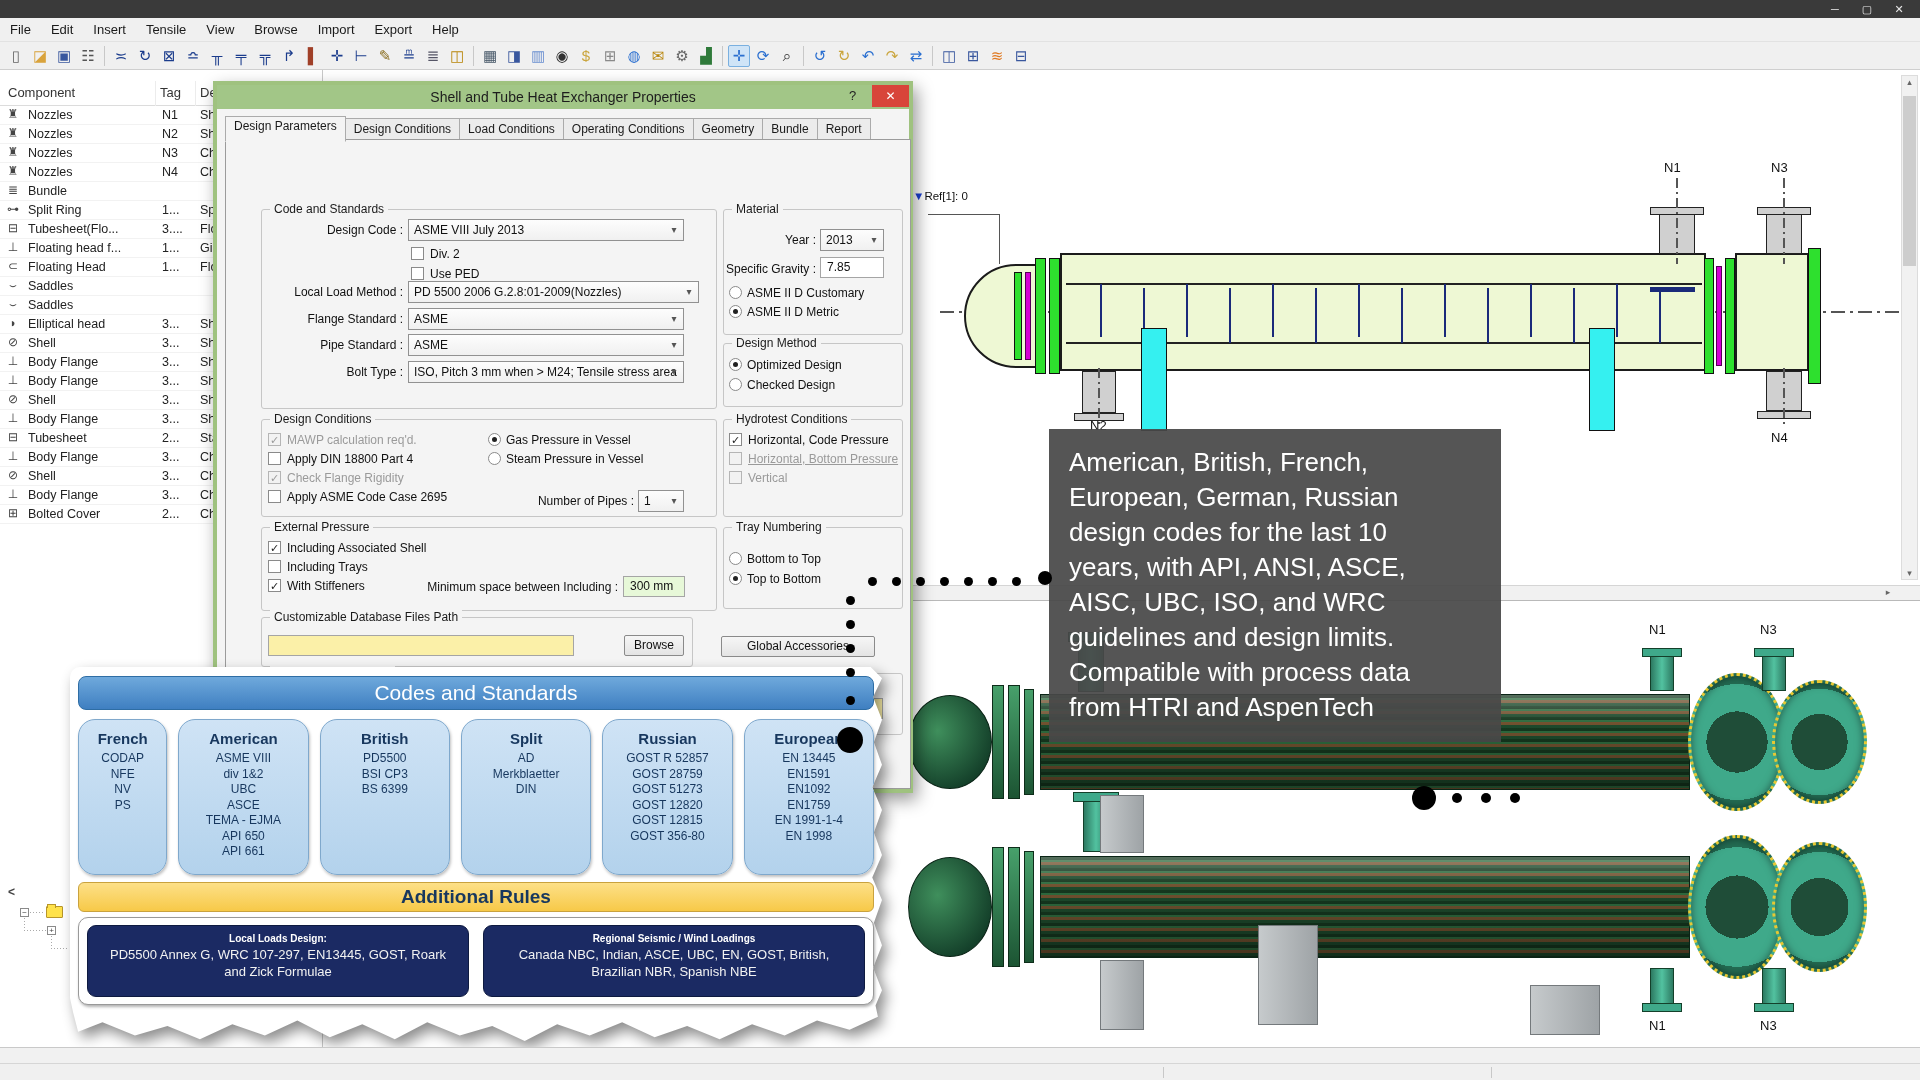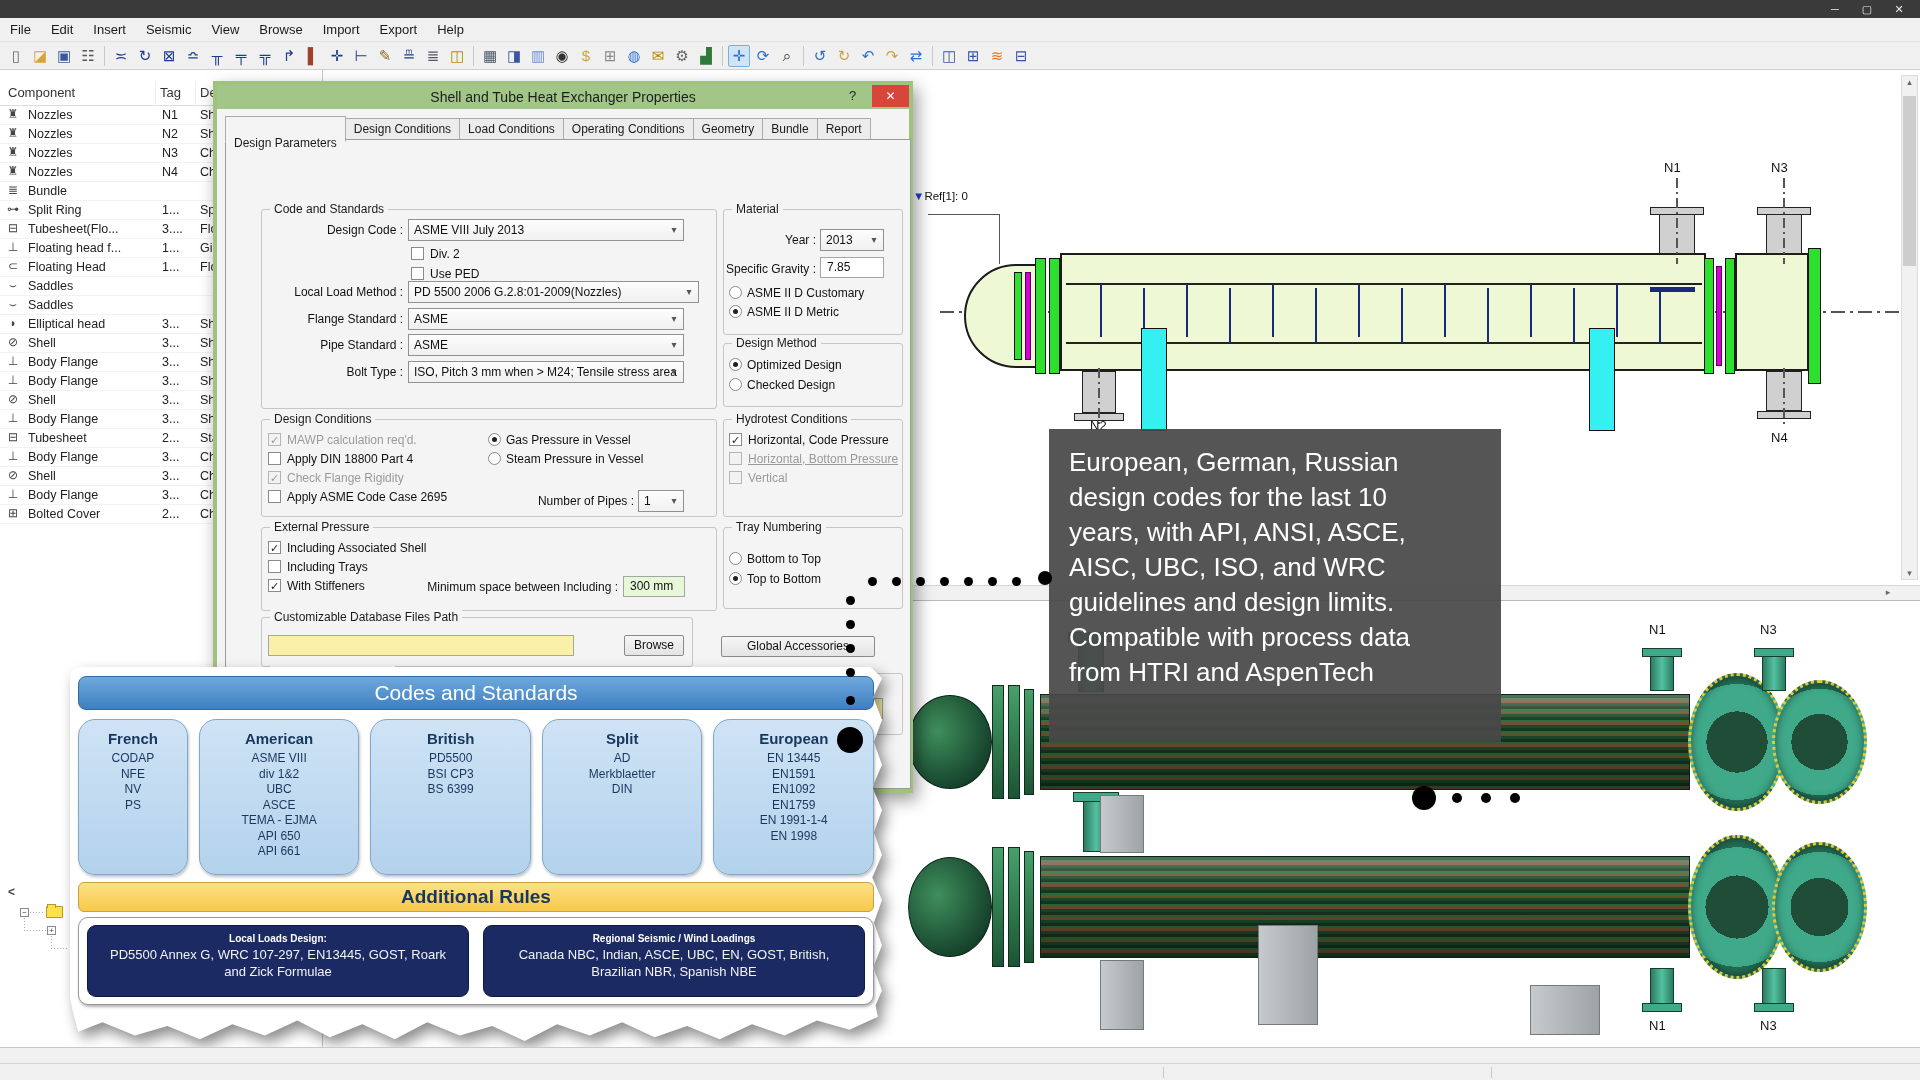--- a/index.html
+++ b/index.html
@@ -53,21 +53,21 @@
   .nlabel { position:absolute; font-size:13px; color:#111; }
 
   
   #dialog { position:absolute; left:213px; top:81px; width:700px; height:712px; background:#f4f4f4; border:4px solid #9fc27f; box-shadow:4px 7px 16px rgba(0,0,0,.4); z-index:20; }
   #dlg-title { position:absolute; left:0; top:0; width:692px; height:24px; background:#a2c687; text-align:center; font-size:14px; color:#1d1d1d; line-height:24px; }
   #dlg-help { position:absolute; left:632px; top:3px; font-size:13px; color:#222; }
   #dlg-close { position:absolute; left:655px; top:0; width:37px; height:22px; background:#d8453a; color:#fff; font-size:12px; text-align:center; line-height:22px; }
   #dlg-tabs { position:absolute; left:8px; top:31px; height:24px; display:flex; }
   .tab { height:22px; margin-top:2px; padding:3px 8px 0 8px; font-size:12px; color:#1a1a1a; background:#ececec; border:1px solid #ababab; border-left:none; white-space:nowrap; }
   .tab:first-child { border-left:1px solid #ababab; }
-  .tab.on { background:#f4f4f4; height:26px; margin-top:0; padding-top:19px; border-bottom:1px solid #f4f4f4; position:relative; z-index:2; }
+  .tab.on { background:#f4f4f4; height:26px; margin-top:0; padding-top:2px; border-bottom:1px solid #f4f4f4; position:relative; z-index:2; }
   #dlg-body { position:absolute; left:8px; top:54px; width:686px; height:650px; background:#f4f4f4; border:1px solid #9b9b9b; }
   .grp { position:absolute; border:1px solid #c6c6c6; border-radius:3px; }
   .glabel { position:absolute; top:-8px; left:8px; background:#f4f4f4; padding:0 4px; font-size:12px; color:#1a1a1a; white-space:nowrap; }
   .lbl { position:absolute; font-size:12px; color:#111; white-space:nowrap; text-align:right; }
   .combo { position:absolute; height:22px; background:linear-gradient(#fdfdfd,#f0f0f0); border:1px solid #919191; font-size:12px; color:#111; line-height:20px; padding-left:5px; white-space:nowrap; overflow:hidden; }
   .combo .arr { position:absolute; right:2px; top:0; width:14px; height:20px; text-align:center; font-size:10px; color:#555; }
   .field { position:absolute; height:21px; border:1px solid #a5a5a5; font-size:12px; color:#111; line-height:19px; padding-left:6px; background:#fff; }
   .field.yellow { background:#fbf0a8; }
   .field.green { background:#e7f8d8; }
   .cb { position:absolute; width:13px; height:13px; border:1px solid #8a8a8a; background:#fff; font-size:11px; line-height:12px; text-align:center; color:#222; }
@@ -123,21 +123,21 @@
   .dotline-v { position:absolute; background:repeating-linear-gradient(180deg,#aaa 0 1px,transparent 1px 3px); width:1px; }
 </style>
 </head>
 <body>
 
 <div id="titlebar">
   <div class="winbtn" style="left:1820px">─</div>
   <div class="winbtn" style="left:1852px">▢</div>
   <div class="winbtn" style="left:1884px">✕</div>
 </div>
-<div id="menubar"><span class="menuitem">File</span><span class="menuitem">Edit</span><span class="menuitem">Insert</span><span class="menuitem">Seismic</span><span class="menuitem">View</span><span class="menuitem">Browse</span><span class="menuitem">Import</span><span class="menuitem">Export</span><span class="menuitem">Help</span></div>
+<div id="menubar"><span class="menuitem">File</span><span class="menuitem">Edit</span><span class="menuitem">Insert</span><span class="menuitem">Tensile</span><span class="menuitem">View</span><span class="menuitem">Browse</span><span class="menuitem">Import</span><span class="menuitem">Export</span><span class="menuitem">Help</span></div>
 <div id="toolbar">
     <div class="tbicon" style="color: rgb(102, 102, 102);">▯</div>
     <div class="tbicon" style="color: rgb(217, 163, 60);">◪</div>
     <div class="tbicon" style="color: rgb(57, 87, 158);">▣</div>
     <div class="tbicon" style="color: rgb(85, 85, 85);">☷</div>
     <div class="tbsep"></div>
     <div class="tbicon" style="color: rgb(27, 60, 140);">≍</div>
     <div class="tbicon" style="color: rgb(27, 60, 140);">↻</div>
     <div class="tbicon" style="color: rgb(27, 60, 140);">⊠</div>
     <div class="tbicon" style="color: rgb(27, 60, 140);">≏</div>
@@ -578,20 +578,21 @@
       <div class="abs" style="left:30px;top:24px;width:0;height:0;border-left:8px solid #1fb6c9;border-top:4px solid transparent;border-bottom:4px solid transparent"></div>
       <div class="abs" style="left:38px;top:20px;font-size:10px;color:#111">0°</div>
       <div class="abs" style="left:24px;top:6px;width:1px;height:12px;background:#333"></div>
       <div class="abs" style="left:24px;top:36px;width:1px;height:12px;background:#333"></div>
       <div class="abs" style="left:20px;top:40px;font-size:10px;color:#333">↵</div>
     </div>
   </div>
 </div>
 
 <div id="tooltip">
+    <div class="tline">American, British, French,</div>
     <div class="tline">European, German, Russian</div>
     <div class="tline">design codes for the last 10</div>
     <div class="tline">years, with API, ANSI, ASCE,</div>
     <div class="tline">AISC, UBC, ISO, and WRC</div>
     <div class="tline">guidelines and design limits.</div>
     <div class="tline">Compatible with process data</div>
     <div class="tline">from HTRI and AspenTech</div>
   </div>
 
 <div id="overlay-wrap">
@@ -619,20 +620,29 @@
           <div class="ctitle">British</div>
           <div class="citem">PD5500</div>
           <div class="citem">BSI CP3</div>
           <div class="citem">BS 6399</div>
         </div>
         <div class="card">
           <div class="ctitle">Split</div>
           <div class="citem">AD</div>
           <div class="citem">Merkblaetter</div>
           <div class="citem">DIN</div>
+        </div>
+        <div class="card">
+          <div class="ctitle">Russian</div>
+          <div class="citem">GOST R 52857</div>
+          <div class="citem">GOST 28759</div>
+          <div class="citem">GOST 51273</div>
+          <div class="citem">GOST 12820</div>
+          <div class="citem">GOST 12815</div>
+          <div class="citem">GOST 356-80</div>
         </div>
         <div class="card">
           <div class="ctitle">European</div>
           <div class="citem">EN 13445</div>
           <div class="citem">EN1591</div>
           <div class="citem">EN1092</div>
           <div class="citem">EN1759</div>
           <div class="citem">EN 1991-1-4</div>
           <div class="citem">EN 1998</div>
         </div>

